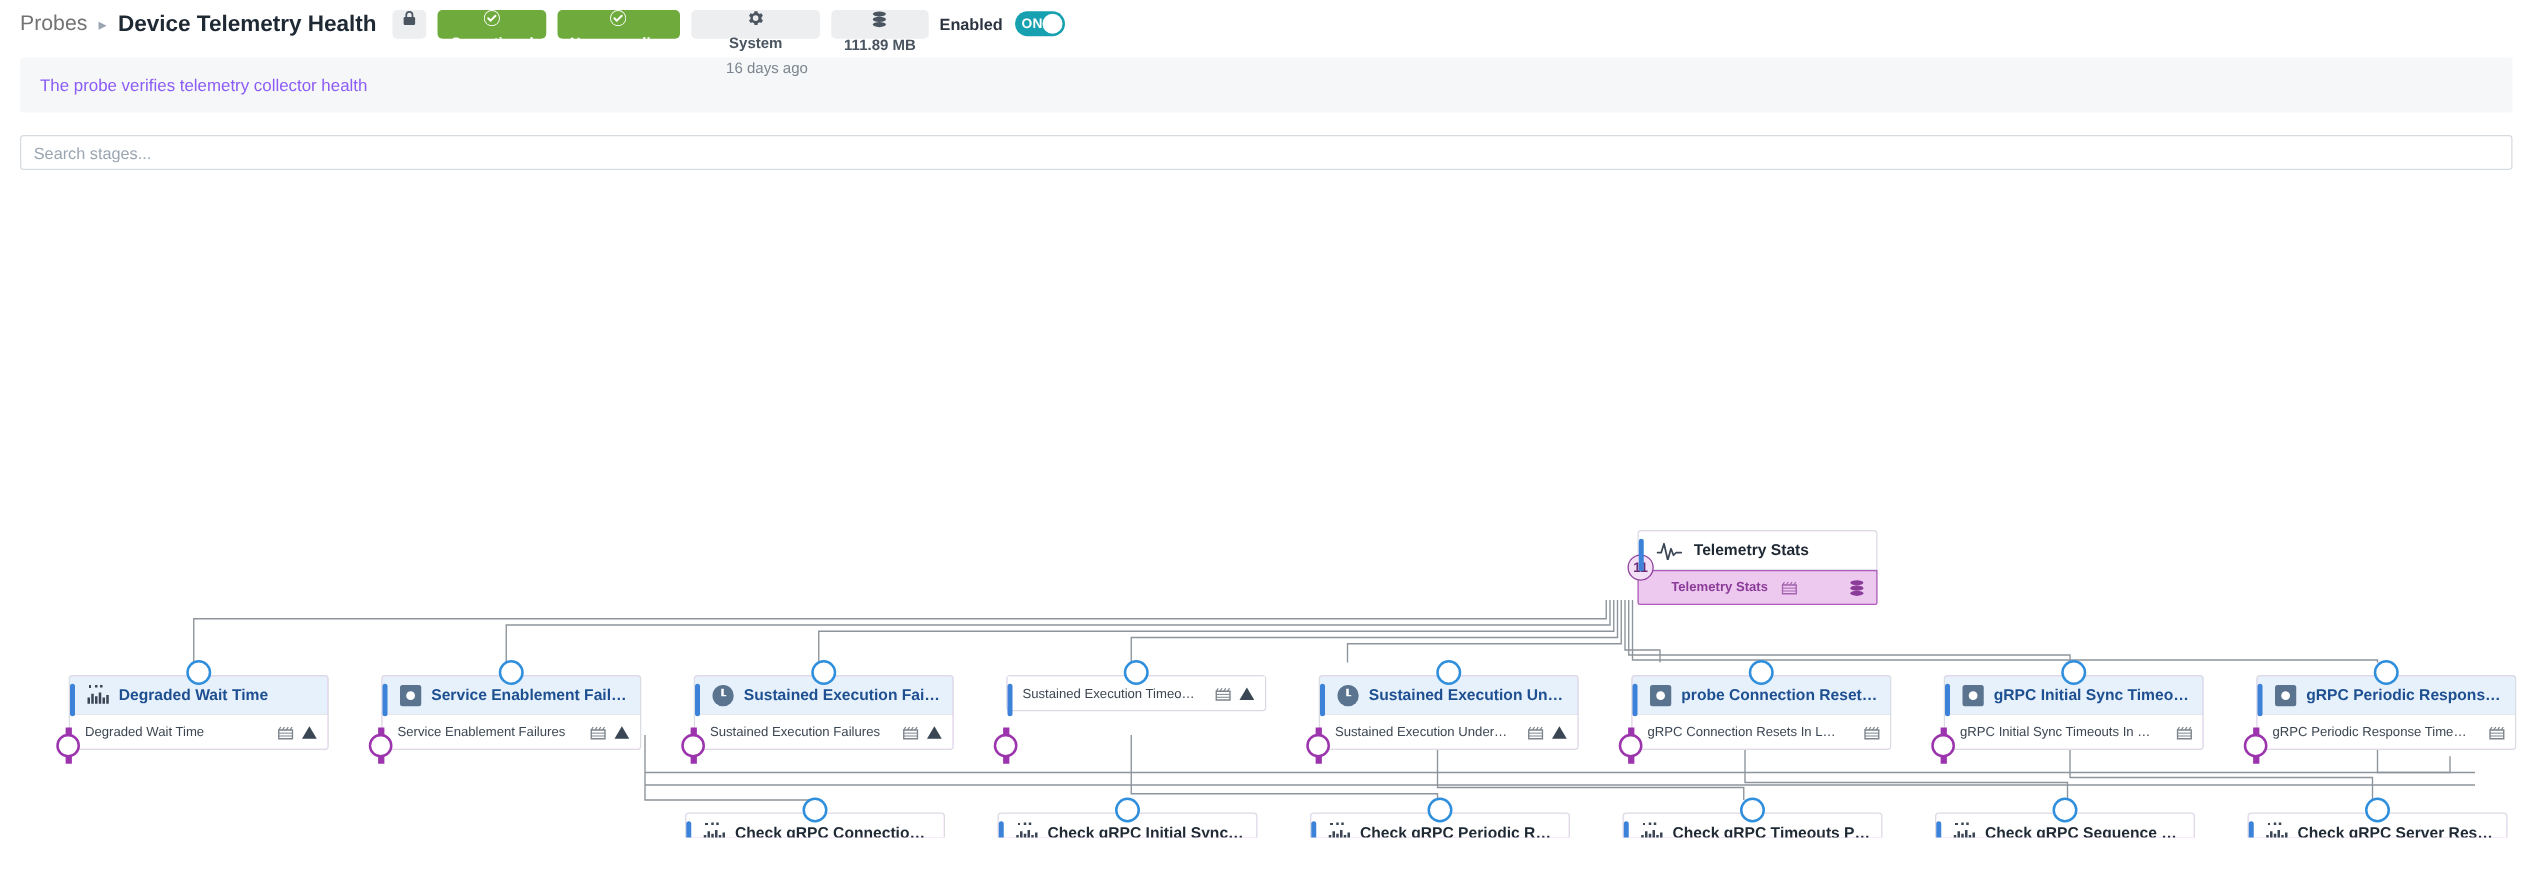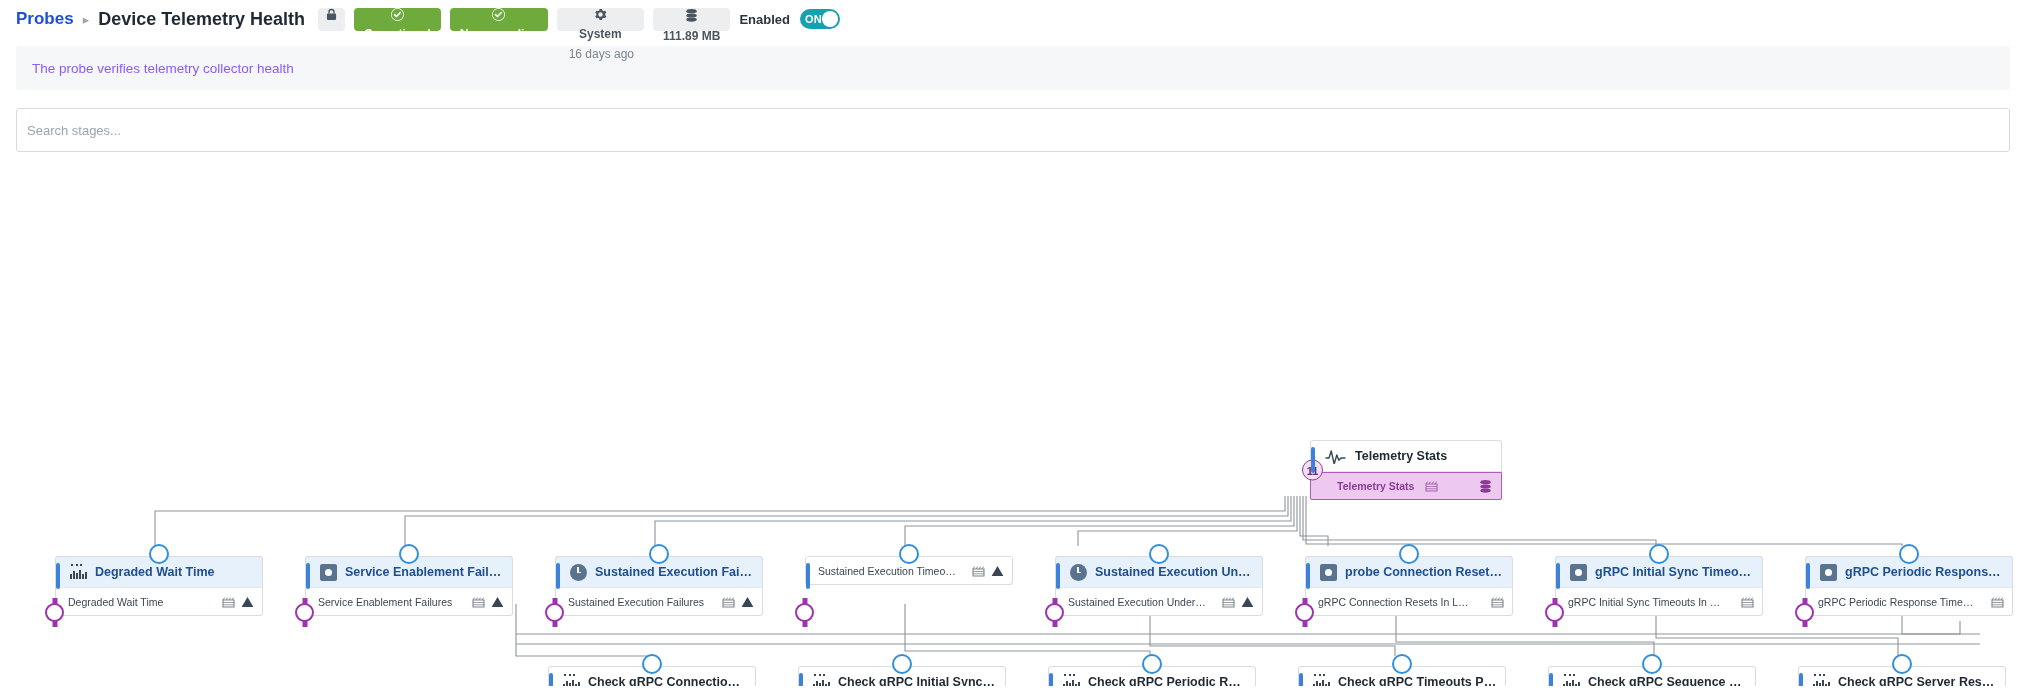--- a/index.html
+++ b/index.html
@@ -13,23 +13,23 @@
   
   .header {
     height: 38px;
     display: flex;
     align-items: center;
     padding: 0 16px;
     gap: 0;
     background: #ffffff;
   }
   .bc-link {
-    color: #1d4ed8;
+    color: #737373;
     font-size: 17px;
-    font-weight: 700;
+    font-weight: 400;
     cursor: pointer;
     white-space: nowrap;
   }
   .bc-sep {
     color: #9aa5b1;
     font-size: 13px;
     margin: 0 9px;
     user-select: none;
   }
   .page-title {
@@ -58,21 +58,21 @@
   }
   .chip-green {
     background: #6eaa3c;
     color: #ffffff;
     font-weight: 700;
   }
   .chip + .chip, .chip + .enabled-wrap { margin-left: 9px; }
   .chip-sub {
     color: #7b858f;
     font-weight: 400;
-    margin-left: 2px;
+    margin-left: 18px;
   }
   .enabled-wrap {
     display: flex;
     align-items: center;
     gap: 10px;
     margin-left: 14px;
   }
   .enabled-label {
     font-size: 13px;
     font-weight: 700;
@@ -116,21 +116,21 @@
     font-size: 13.5px;
     color: #8b5cf6;
   }
 
   
   .search-wrap {
     margin: 18px 16px 0 16px;
   }
   .search-input {
     width: 100%;
-    height: 44px;
+    height: 28px;
     border: 1px solid #d6dbe0;
     border-radius: 3px;
     padding: 0 10px;
     font-size: 13px;
     font-family: "Liberation Sans", sans-serif;
     color: #3c4652;
     background: #fff;
     outline: none;
   }
   .search-input::placeholder { color: #9aa5b1; }

